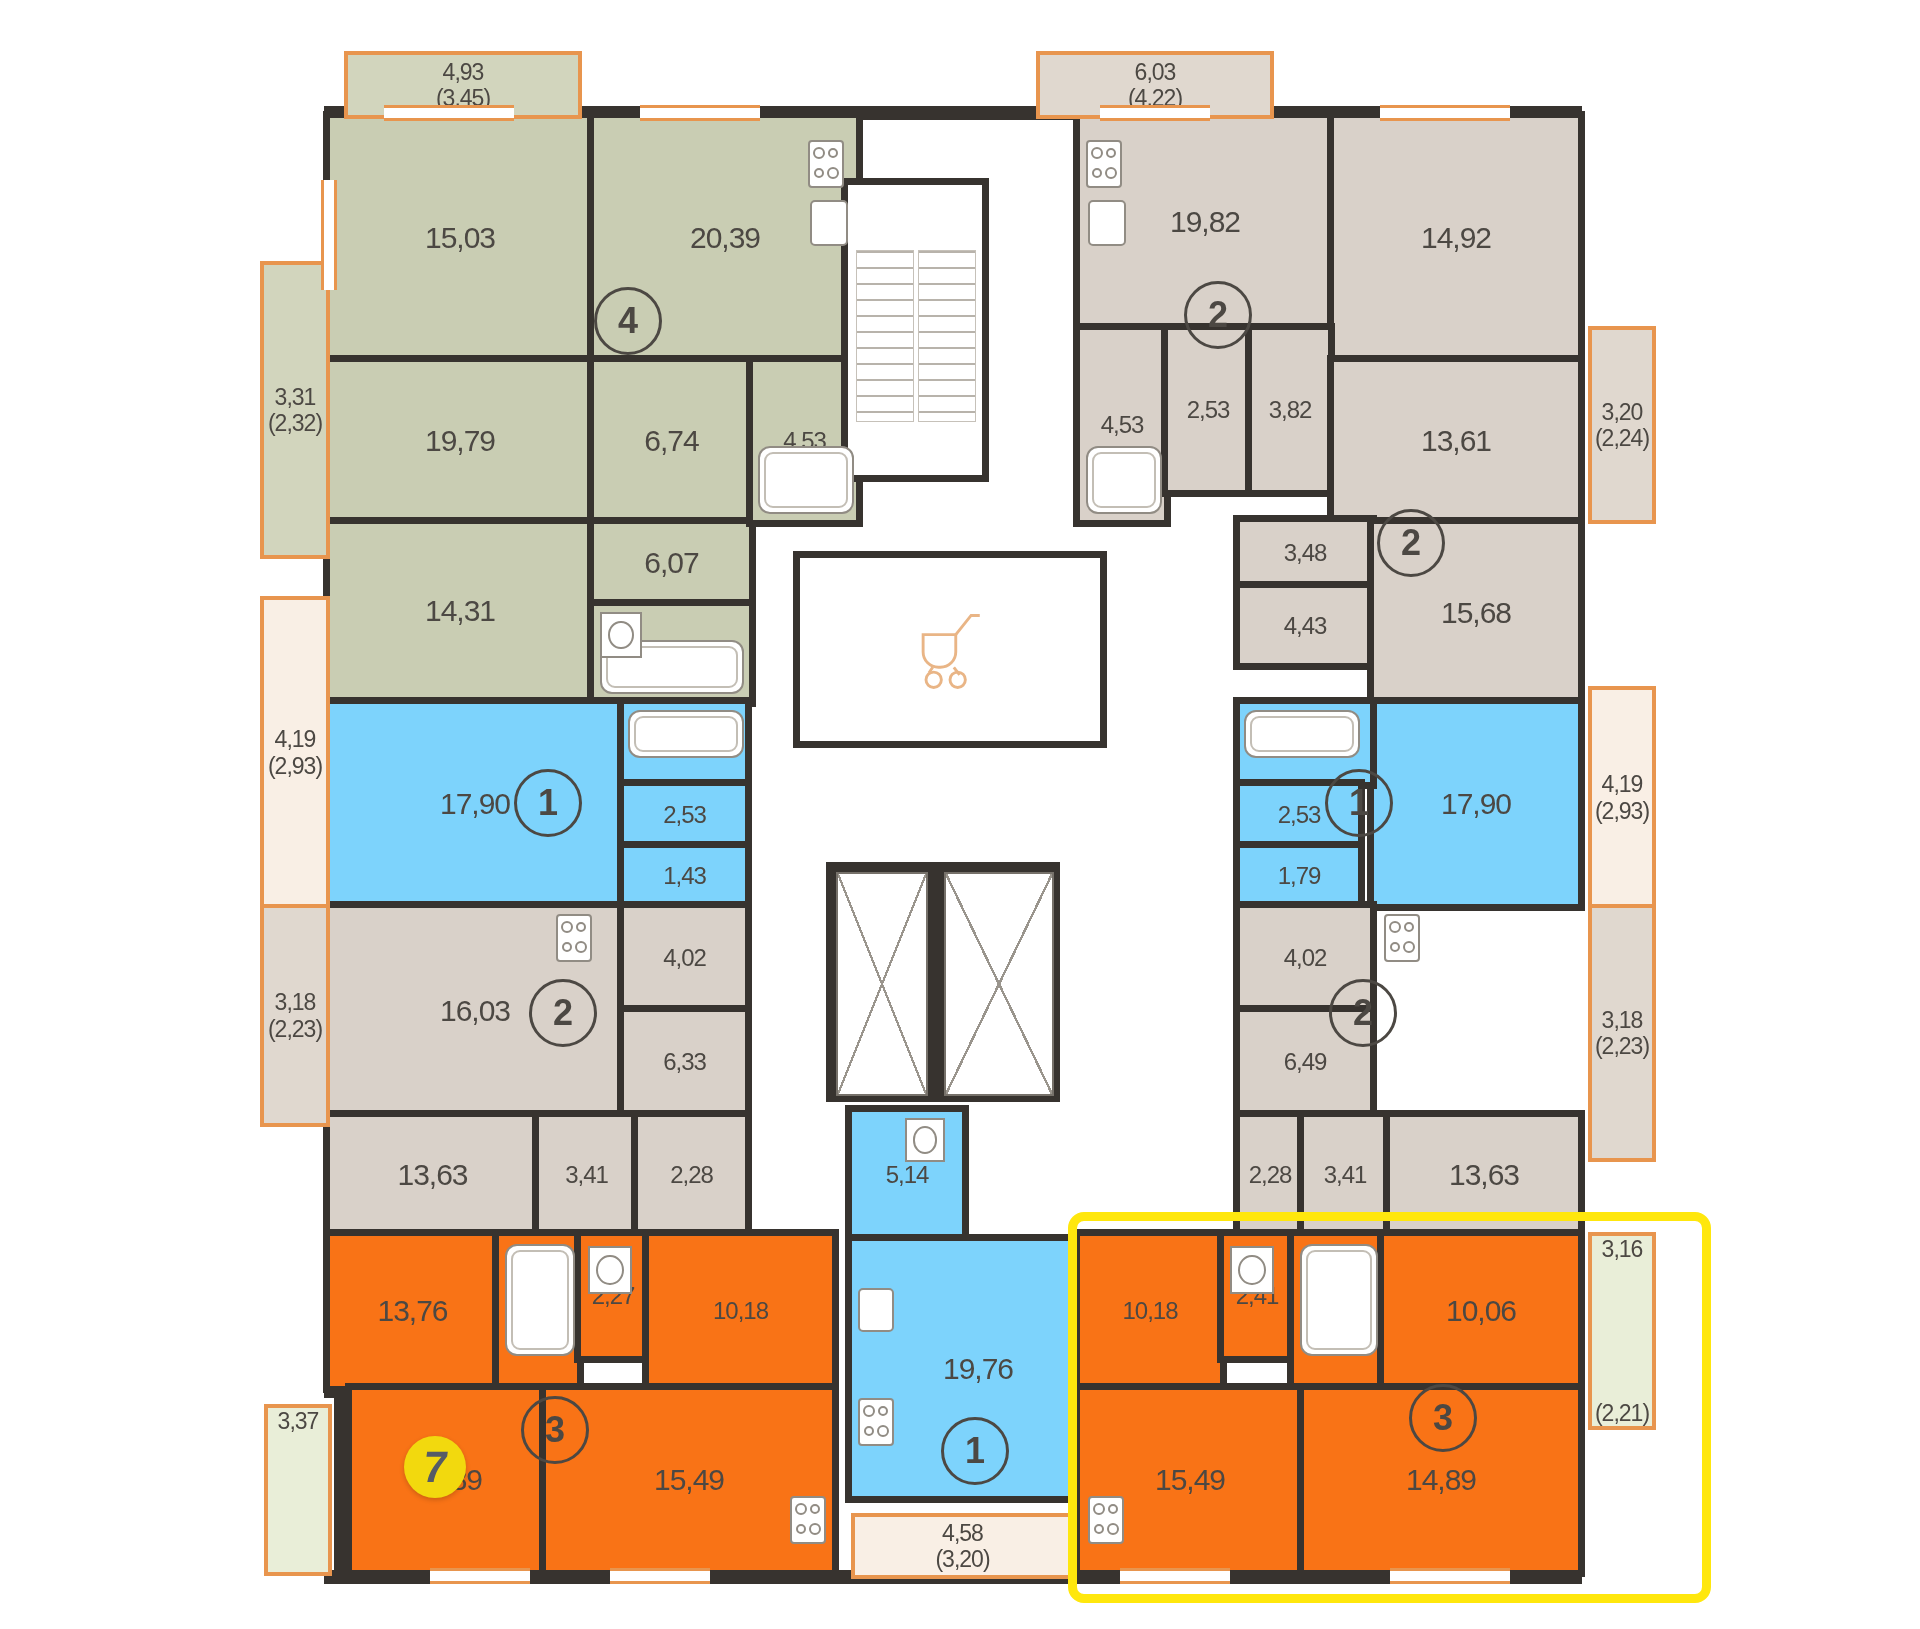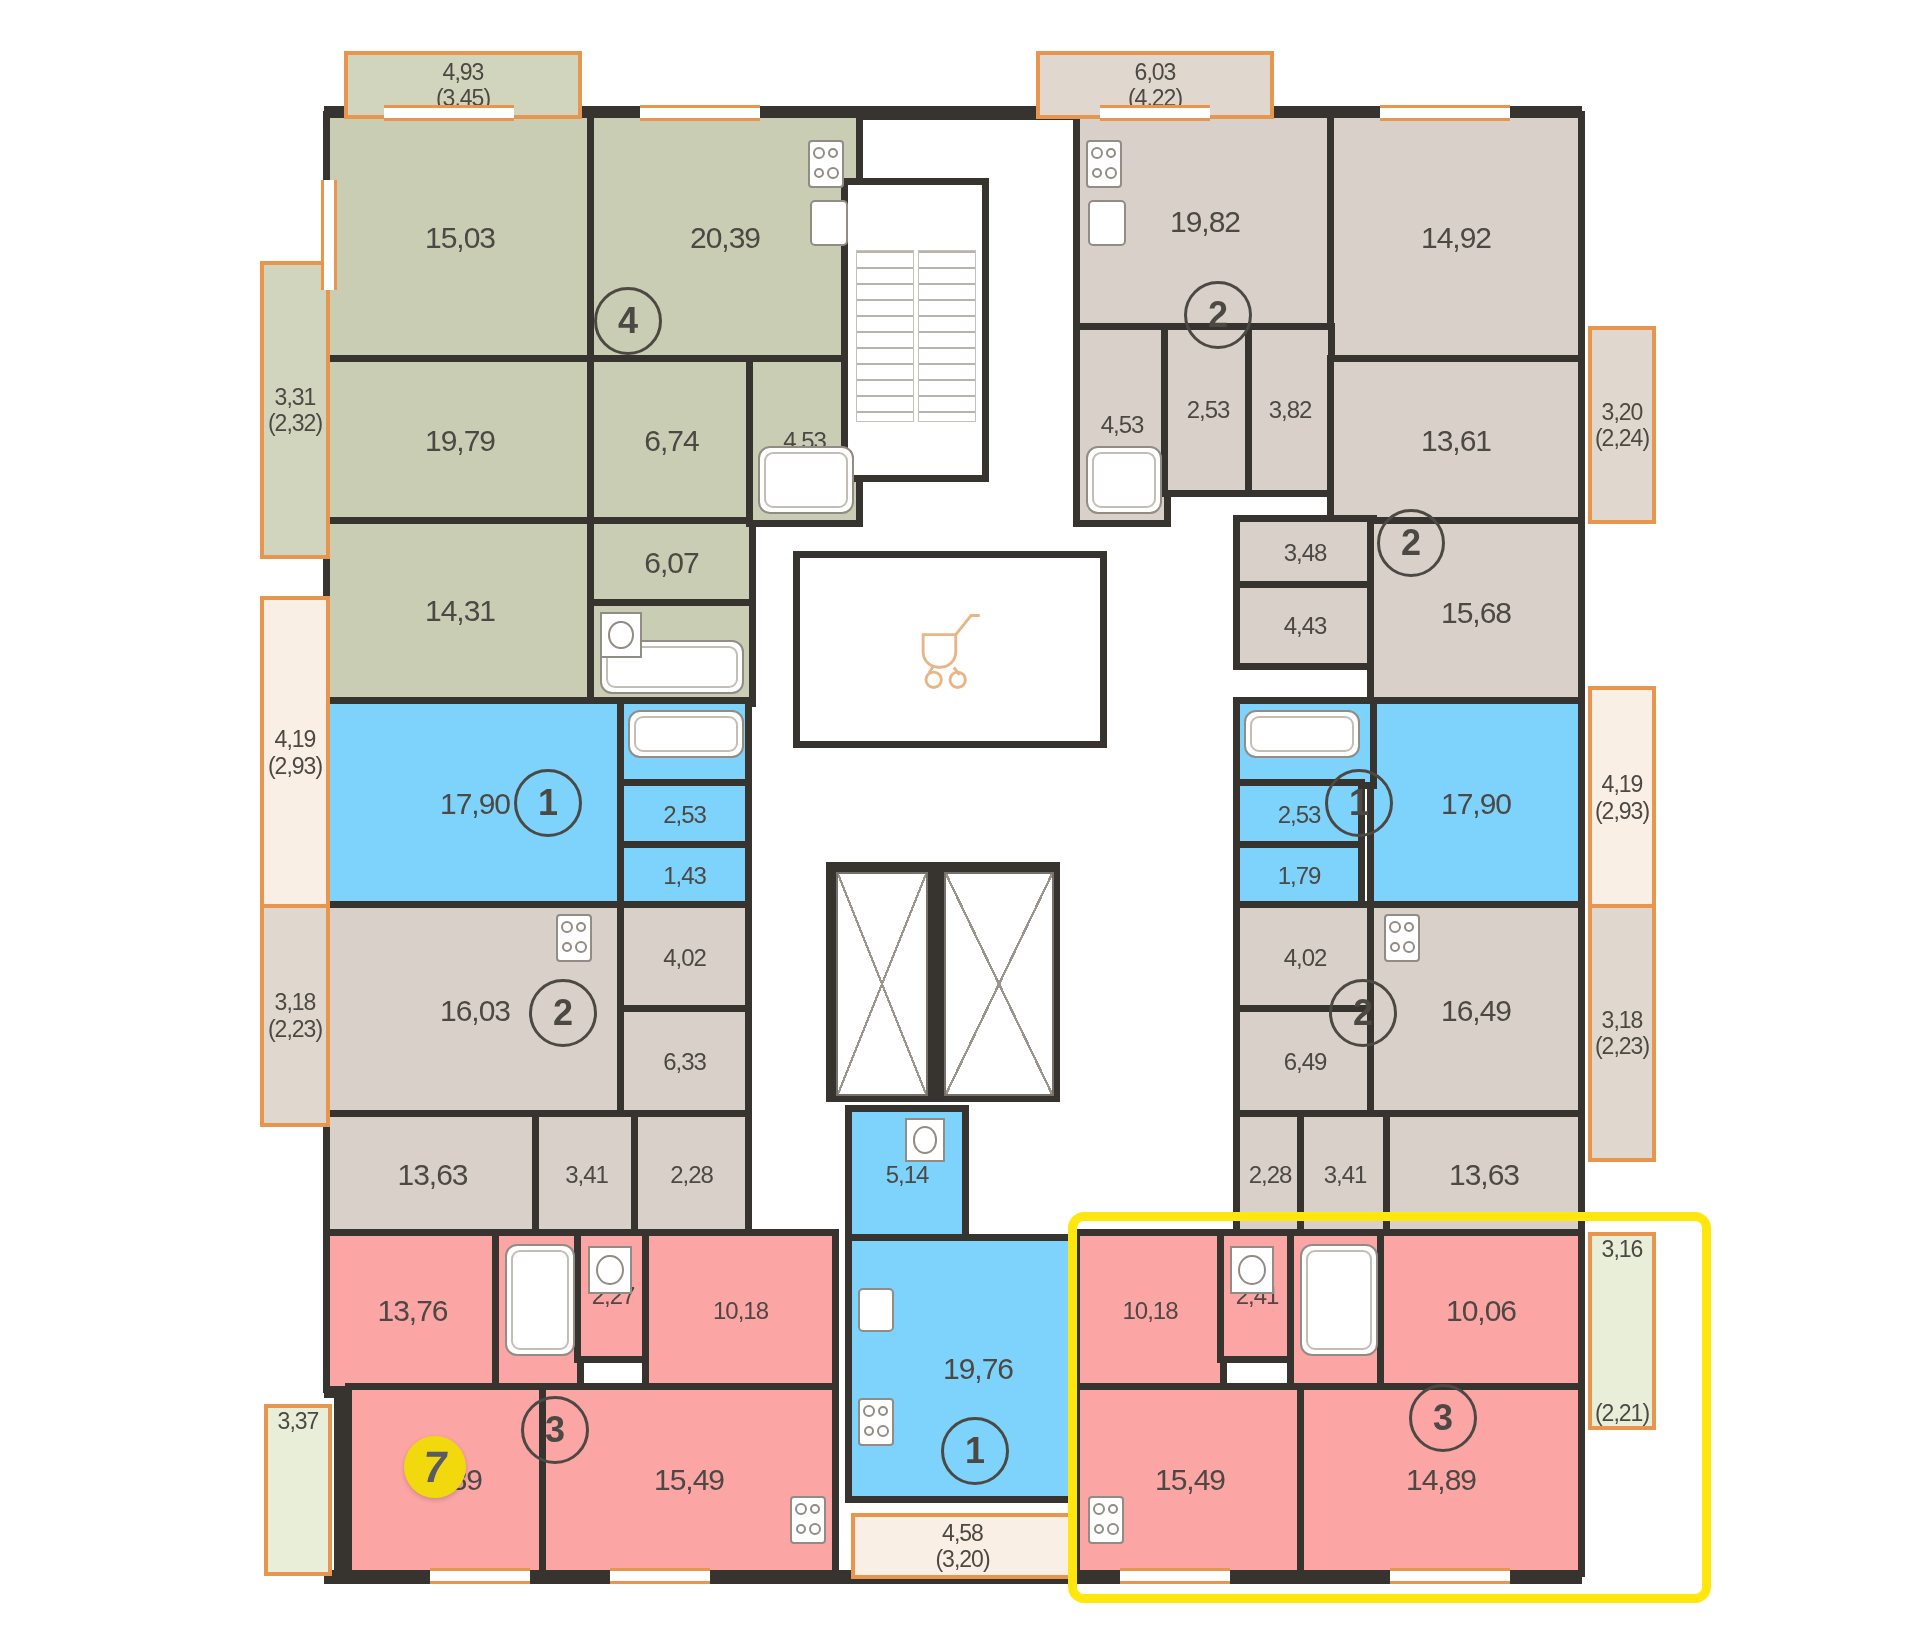--- a/index.html
+++ b/index.html
@@ -3,21 +3,21 @@
 <meta charset="utf-8">
 <style>
   html,body{margin:0;padding:0;background:#fff;}
   .stage{position:relative;width:1920px;height:1629px;background:#fff;overflow:hidden;
          font-family:"Liberation Sans",sans-serif;color:#4c4843;}
   .wall{position:absolute;background:#37332f;z-index:0;}
   .rm{position:absolute;display:flex;align-items:center;justify-content:center;
       box-shadow:0 0 0 7px #37332f;z-index:1;font-size:30px;letter-spacing:-1px;line-height:1.05;}
   .rm.sm{font-size:24px;}
   .wht{background:#fff;}
-  .olv{background:#c9cdb3;} .pnk{background:#7dd3fc;} .tpe{background:#d9d1c9;} .grn{background:#fca5a5;}
+  .olv{background:#c9cdb3;} .pnk{background:#7dd3fc;} .tpe{background:#d9d1c9;} .grn{background:#f97316;}
   .bal{position:absolute;display:flex;flex-direction:column;align-items:center;justify-content:center;
        box-shadow:0 0 0 4px #e8954e;z-index:2;font-size:23px;letter-spacing:-1px;line-height:1.15;}
   .bal .sub:empty{display:none;}
   .olv-l{background:#d2d5bd;} .pnk-l{background:#f9efe5;} .tpe-l{background:#e0d8cf;} .grn-l{background:#e9eed8;justify-content:space-between;}
   .badge{position:absolute;width:62px;height:62px;border:3px solid #4c4843;border-radius:50%;
          display:flex;align-items:center;justify-content:center;font-size:36px;font-weight:bold;
          z-index:5;background:transparent;}
   .fx{position:absolute;z-index:3;}
   .sink{background:#fff;border:2px solid #918c84;border-radius:5px;}
   .tub{background:#fff;border:2px solid #918c84;border-radius:12px;}
@@ -202,23 +202,20 @@
       <span>1,79</span>
     </div>
 
   
   <div class="rm tpe sm" style="left:1240px;top:908px;width:130px;height:100px">
       <span>4,02</span>
     </div>
   <div class="rm tpe sm" style="left:1240px;top:1012px;width:130px;height:100px">
       <span>6,49</span>
     </div>
-  <div class="rm tpe" style="left:1374px;top:908px;width:204px;height:205px">
-      <span>16,49</span>
-    </div>
   <div class="rm tpe sm" style="left:1240px;top:1117px;width:60px;height:115px">
       <span>2,28</span>
     </div>
   <div class="rm tpe sm" style="left:1304px;top:1117px;width:82px;height:115px">
       <span>3,41</span>
     </div>
   <div class="rm tpe" style="left:1390px;top:1117px;width:188px;height:115px">
       <span>13,63</span>
     </div>
 

